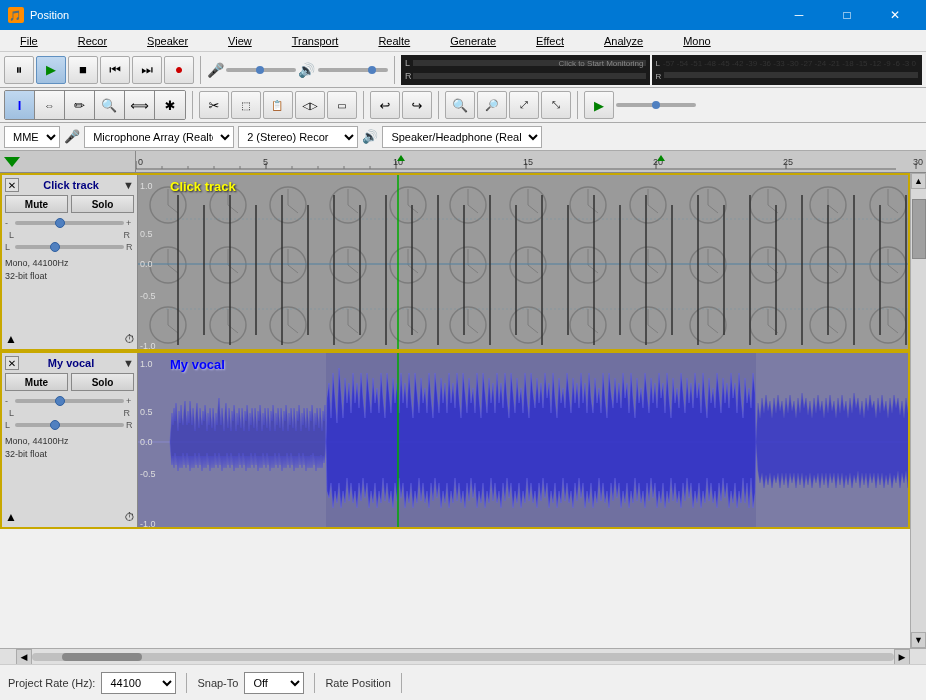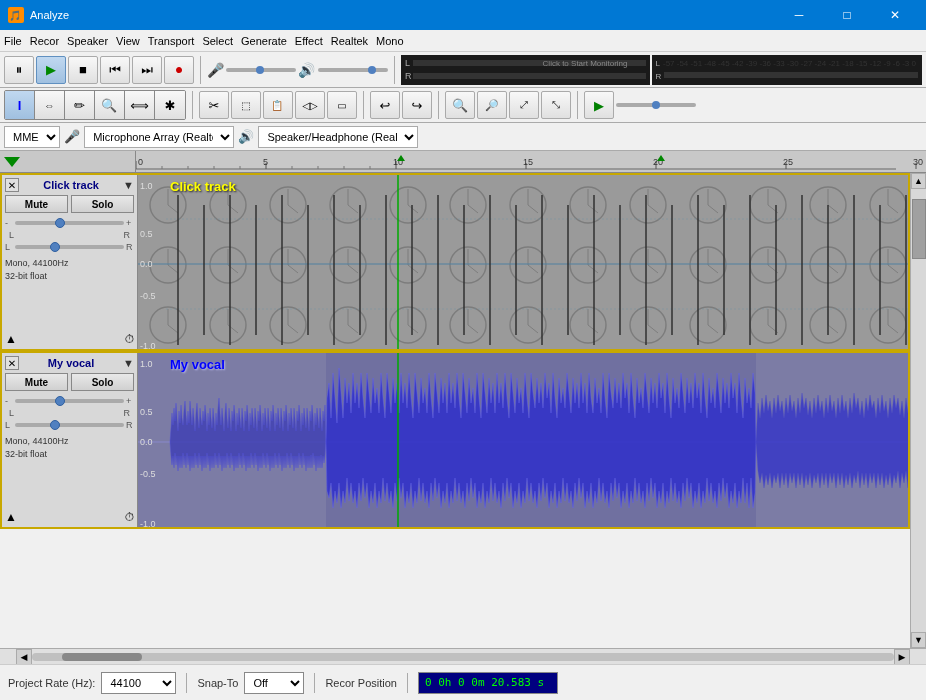--- a/index.html
+++ b/index.html
@@ -7,21 +7,21 @@
     
     
     .titlebar { background: #0078d4; color: white; height: 30px; display: flex; align-items: center; padding: 0 8px; justify-content: space-between; }
     .titlebar-left { display: flex; align-items: center; gap: 6px; }
     .titlebar-icon { width: 16px; height: 16px; background: #ff8c00; border-radius: 2px; font-size: 10px; display: flex; align-items: center; justify-content: center; }
     .titlebar-controls { display: flex; gap: 2px; }
     .titlebar-btn { width: 46px; height: 30px; border: none; background: transparent; color: white; cursor: pointer; font-size: 12px; display: flex; align-items: center; justify-content: center; }
 
     
     .menubar { background: #f0f0f0; height: 22px; display: flex; align-items: center; border-bottom: 1px solid #ccc; }
-    .menubar-item { padding: 2px 4px; cursor: pointer; font-size: 11px; height: 22px; display: flex; align-items: center; }
+    .menubar-item { padding: 2px 20px; cursor: pointer; font-size: 11px; height: 22px; display: flex; align-items: center; text-decoration: underline; }
     .toolbar-row { display: flex; align-items: center; padding: 2px 4px; gap: 2px; border-bottom: 1px solid #ddd; min-height: 36px; }
     .toolbar-separator { width: 1px; height: 28px; background: #aaa; margin: 0 4px; }
     .tb-btn { width: 30px; height: 28px; border: 1px solid #aaa; background: linear-gradient(to bottom, #f8f8f8, #e0e0e0); cursor: pointer; border-radius: 2px; display: flex; align-items: center; justify-content: center; font-size: 13px; }
     .tb-btn.active { background: linear-gradient(to bottom, #c0d8f0, #a0c0e0); border-color: #6090c0; }
     .tb-btn.record { color: #cc0000; }
     .tb-btn.play { color: #008800; }
     
     
     .device-toolbar { display: flex; align-items: center; padding: 2px 4px; gap: 4px; background: #f0f0f0; border-bottom: 1px solid #aaa; height: 30px; }
     .device-select { height: 22px; font-size: 11px; border: 1px solid #aaa; background: white; padding: 0 4px; }
@@ -53,39 +53,39 @@
     .tool-section { display: flex; border: 1px solid #888; border-radius: 2px; overflow: hidden; }
     .tool-section .tb-btn { border: none; border-right: 1px solid #888; border-radius: 0; }
     .tool-section .tb-btn:last-child { border-right: none; }
   </style>
 </head>
 <body>
 
 <div class="titlebar">
   <div class="titlebar-left">
     <div class="titlebar-icon">🎵</div>
-    <span>Analyze</span>
+    <span>Position</span>
   </div>
   <div class="titlebar-controls">
     <button class="titlebar-btn">─</button>
     <button class="titlebar-btn">□</button>
     <button class="titlebar-btn close">✕</button>
   </div>
 </div>
 
 <div class="menubar">
   <span class="menubar-item">File</span>
   <span class="menubar-item">Recor</span>
   <span class="menubar-item">Speaker</span>
   <span class="menubar-item">View</span>
   <span class="menubar-item">Transport</span>
-  <span class="menubar-item">Select</span>
+  <span class="menubar-item">Realte</span>
   <span class="menubar-item">Generate</span>
   <span class="menubar-item">Effect</span>
-  <span class="menubar-item">Realtek</span>
+  <span class="menubar-item">Analyze</span>
   <span class="menubar-item">Mono</span>
 </div>
 
 <div class="main-content">
 
   <div class="toolbar-row" style="background:#f0f0f0; border-bottom:1px solid #aaa; padding: 2px 4px;">
 
     <button class="tb-btn" title="Pause">⏸</button>
     <button class="tb-btn play active" title="Play">▶</button>
     <button class="tb-btn" title="Stop">■</button>
@@ -105,21 +105,21 @@
         <div style="width:8px; height:8px; background:#5080c0; border-radius:50%; position:absolute; top:-2px; left:50px;"></div>
       </div>
     </div>
 
     <div class="toolbar-separator"></div>
 
     <div style="flex:1; background:#1a1a1a; height:30px; display:flex; flex-direction:column; justify-content:space-around; padding:2px 4px; cursor:pointer;">
       <div style="display:flex; align-items:center; color:#888; font-size:8px; gap:2px;">
         <span style="color:#aaa; font-size:9px; width:6px;">L</span>
         <div style="flex:1; height:6px; background:#333; position:relative;">
-          <div style="position:absolute; right:0; left:0; top:0; bottom:0; display:flex; justify-content:flex-end; align-items:center; color:#888; font-size:8px; padding-right:18px;">Click to Start Monitoring</div>
+          <div style="position:absolute; right:0; left:0; top:0; bottom:0; display:flex; justify-content:flex-end; align-items:center; color:#888; font-size:8px; padding-right:2px;">Click to Start Monitoring</div>
         </div>
       </div>
       <div style="display:flex; align-items:center; color:#888; font-size:8px; gap:2px;">
         <span style="color:#aaa; font-size:9px; width:6px;">R</span>
         <div style="flex:1; height:6px; background:#333;"></div>
       </div>
     </div>
 
     <div style="background:#1a1a1a; height:30px; display:flex; flex-direction:column; justify-content:space-around; padding:2px 4px; font-size:8px; color:#aaa; min-width:200px;">
       <div style="display:flex; gap:3px;">
@@ -172,20 +172,23 @@
     </div>
   </div>
 
   <div class="device-toolbar" style="background:#f0f0f0; border-bottom:1px solid #aaa; height:28px; display:flex; align-items:center; gap:4px; padding:2px 4px;">
     <select class="device-select">
       <option>MME</option>
     </select>
     <span style="font-size:13px;">🎤</span>
     <select class="device-select" style="width:150px;">
       <option>Microphone Array (Realtek</option>
+    </select>
+    <select class="device-select" style="width:120px;">
+      <option>2 (Stereo) Recor</option>
     </select>
     <span style="font-size:13px;">🔊</span>
     <select class="device-select" style="width:160px;">
       <option>Speaker/Headphone (Realte</option>
     </select>
   </div>
 
   <div style="display:flex; background:#c8c8c8; height:22px; border-bottom:1px solid #888;">
     <div style="width:136px; min-width:136px; background:#c8c8c8; border-right:1px solid #888; display:flex; align-items:center; padding-left:4px;">
       <div style="width:0; height:0; border-left:8px solid transparent; border-right:8px solid transparent; border-top:10px solid #008800;"></div>
@@ -436,24 +439,21 @@
 
     <div style="width:1px; height:20px; background:#aaa; margin:0 4px;"></div>
 
     <span class="bottom-label">Snap-To</span>
     <select class="bottom-select" style="width:60px;">
       <option>Off</option>
     </select>
 
     <div style="width:1px; height:20px; background:#aaa; margin:0 4px;"></div>
 
-    <span class="bottom-label">Recor Position</span>
+    <span class="bottom-label">Rate Position</span>
 
     <div style="width:1px; height:20px; background:#aaa; margin:0 4px;"></div>
 
 
 
-    <div class="time-display" style="background:#000080; color:#00ff00; font-family:monospace; font-size:11px; padding:0 6px; height:22px; display:flex; align-items:center; min-width:140px; border:1px solid #888;">
-      <span>0 0h 0 0m 20.583 s</span>
-    </div>
   </div>
 
 </div>
 
 </body></html>

